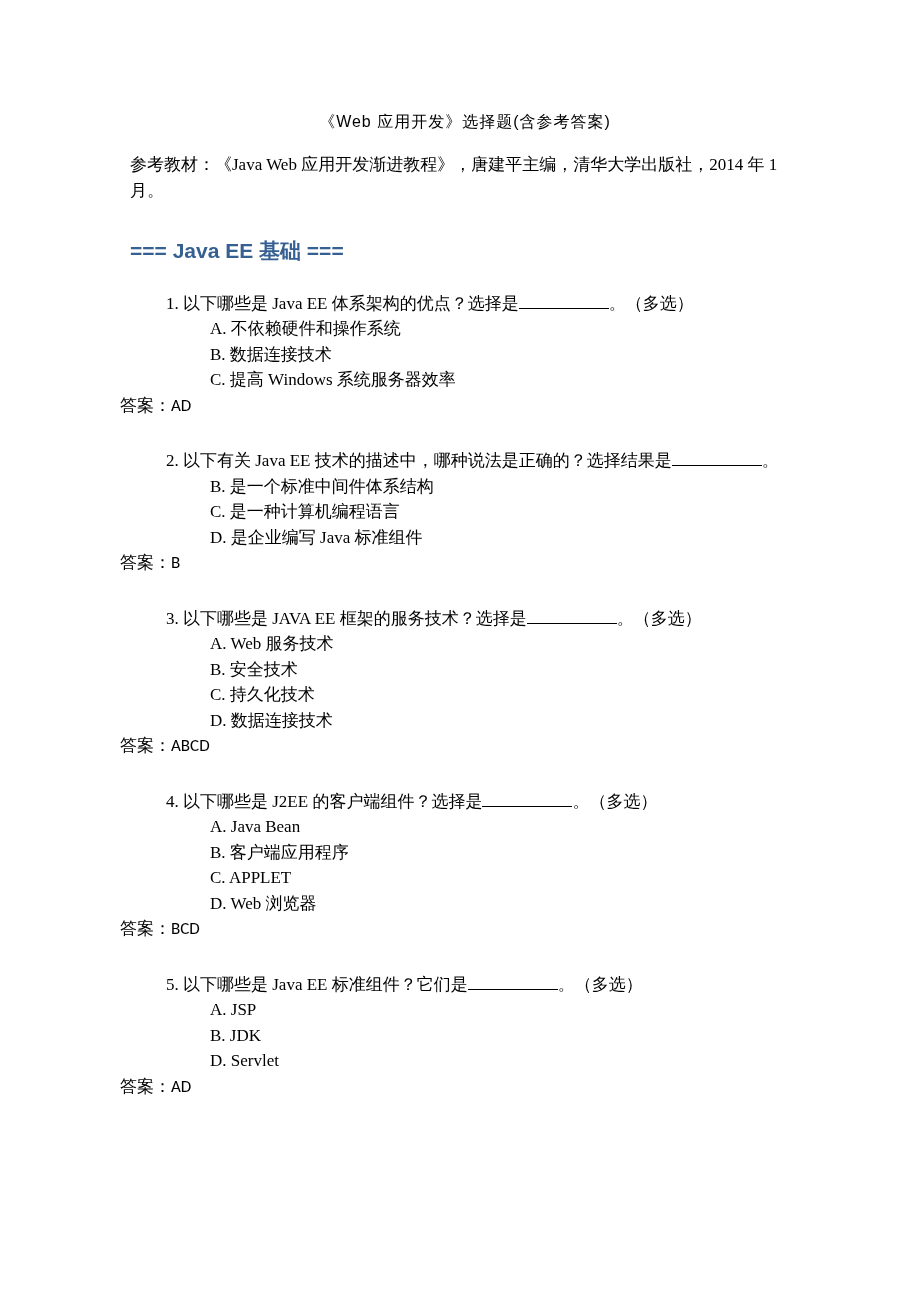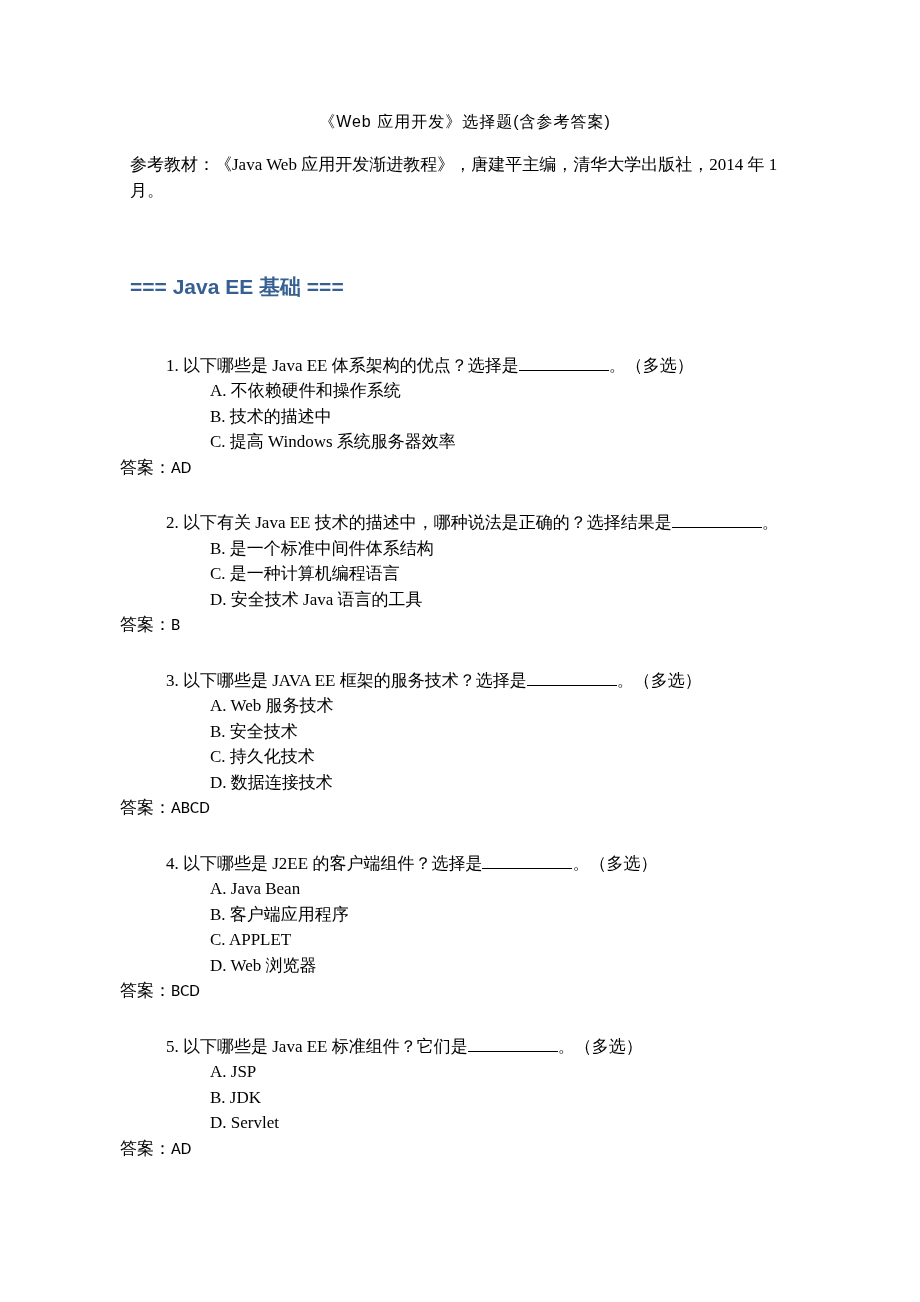--- a/index.html
+++ b/index.html
@@ -19,28 +19,28 @@
   .title {
     text-align: center;
     font-size: 16px;
     font-family: "SimHei", "黑体", sans-serif;
     font-weight: normal;
     margin-bottom: 18px;
     letter-spacing: 1px;
   }
   .ref {
     text-align: left;
-    margin-bottom: 68px;
+    margin-bottom: 32px;
   }
   .section {
     color: #366091;
     font-family: "Microsoft YaHei", "SimHei", sans-serif;
     font-size: 21px;
     font-weight: bold;
-    margin-bottom: 50px;
+    margin-bottom: 24px;
   }
   .question {
     margin-bottom: 30px;
   }
   .qtext {
     padding-left: 36px;
   }
   .options {
     padding-left: 80px;
   }
@@ -66,31 +66,31 @@
 
 <div class="page">
   <div class="title">《Web 应用开发》选择题(含参考答案)</div>
   <div class="ref">参考教材：《Java Web 应用开发渐进教程》，唐建平主编，清华大学出版社，2014 年 1 月。</div>
   <div class="section">=== Java EE 基础 ===</div>
   <div id="questions">
       <div class="question">
         <div class="qtext"><span>1.  </span><span>以下哪些是 Java EE 体系架构的优点？选择是</span><span class="blank"></span><span>。（多选）</span></div>
         <div class="options">
           <span class="opt">A.  不依赖硬件和操作系统</span>
-          <span class="opt">B.  技术的描述中</span>
+          <span class="opt">B.  数据连接技术</span>
           <span class="opt">C.  提高 Windows 系统服务器效率</span>
         </div>
         <div class="answer"><span>答案：</span><span class="latin">AD</span></div>
       </div>
       <div class="question">
         <div class="qtext"><span>2.  </span><span>以下有关 Java   EE 技术的描述中，哪种说法是正确的？选择结果是</span><span class="blank"></span><span>。</span></div>
         <div class="options">
           <span class="opt">B.  是一个标准中间件体系结构</span>
           <span class="opt">C.  是一种计算机编程语言</span>
-          <span class="opt">D.  安全技术 Java 语言的工具</span>
+          <span class="opt">D.  是企业编写 Java 标准组件</span>
         </div>
         <div class="answer"><span>答案：</span><span class="latin">B</span></div>
       </div>
       <div class="question">
         <div class="qtext"><span>3.  </span><span>以下哪些是 JAVA EE 框架的服务技术？选择是</span><span class="blank"></span><span>。（多选）</span></div>
         <div class="options">
           <span class="opt">A. Web 服务技术</span>
           <span class="opt">B.  安全技术</span>
           <span class="opt">C.  持久化技术</span>
           <span class="opt">D.  数据连接技术</span>

